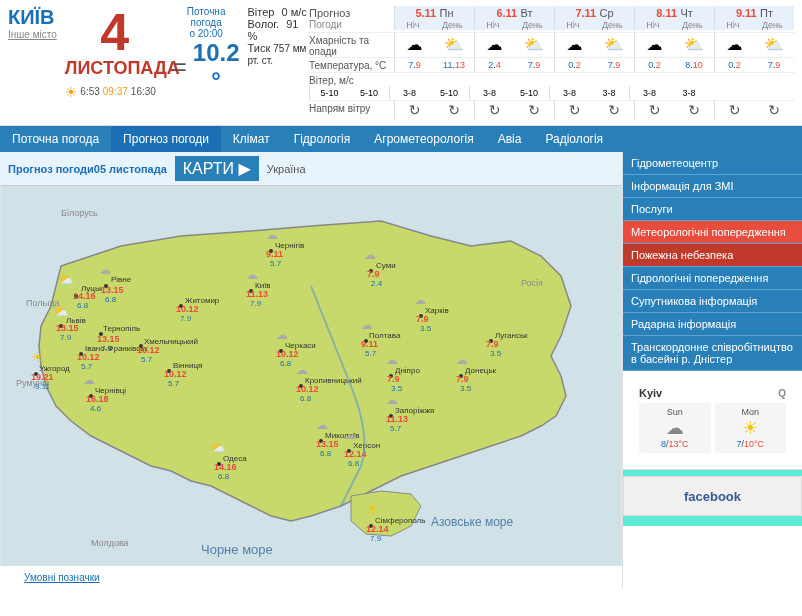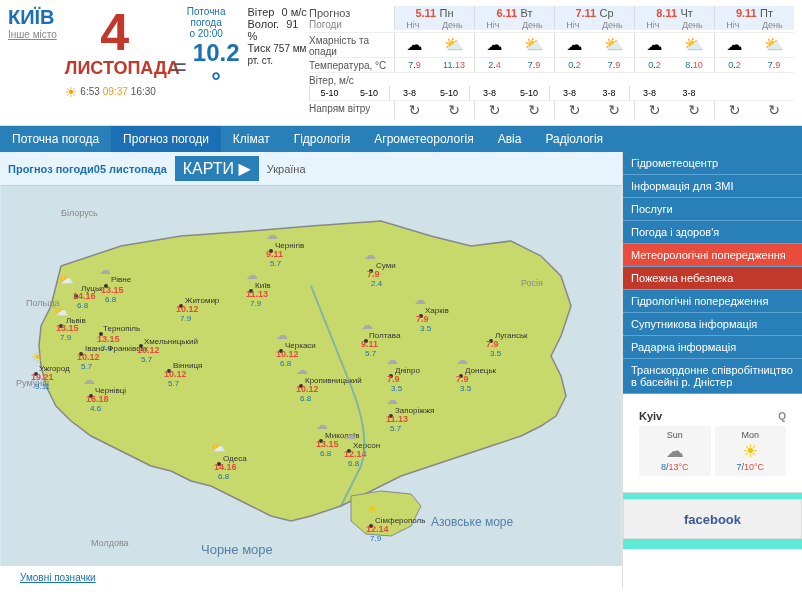--- a/index.html
+++ b/index.html
@@ -29,21 +29,21 @@
     .map-header { background: #e8f4fc; display: flex; align-items: center; padding: 4px 8px; border-bottom: 1px solid #ccc; }
     .map-header-text { font-size: 11px; color: #555; }
     .map-header-text span { color: #1a6fb5; font-weight: bold; }
     .map-btn { background: #2980b9; color: #fff; font-size: 16px; padding: 3px 8px; border: none; cursor: pointer; margin-left: 8px; text-align: right; }
     .ukraine-label { font-size: 11px; color: #555; margin-left: 8px; }
     .map-container { position: relative; height: 380px; background: #d4e8f5; overflow: hidden; }
 
     
     .ukraine-svg { position: absolute; top: 0; left: 0; width: 100%; height: 100%; }
 
-    .map-footer { padding: 4px 8px; margin-left: 12px; }
+    .map-footer { padding: 4px 24px; }
     .map-footer a { font-size: 10px; color: #1a6fb5; text-decoration: underline; cursor: pointer; }
 
     
     .sidebar { width: 180px; border-left: 1px solid #ddd; }
     .sidebar-link { display: block; padding: 5px 8px; font-size: 11px; color: #fff; background: #2980b9; border-bottom: 1px solid #5ba4d4; cursor: pointer; text-decoration: none; }
     .sidebar-link.red { background: #e74c3c; }
     .sidebar-link.dark-red { background: #c0392b; }
 
     .kyiv-widget { padding: 16px; background: #fff; border-bottom: 1px solid #ddd; }
     .kyiv-widget-header { display: flex; justify-content: space-between; align-items: center; font-size: 11px; font-weight: bold; color: #333; }
@@ -394,21 +394,20 @@
     <div class="map-footer">
       <a>Умовні позначки</a>
     </div>
   </div>
 
   <div class="sidebar">
     <div id="sidebar-links">
         <a class="sidebar-link ">Гідрометеоцентр</a>
         <a class="sidebar-link ">Інформація для ЗМІ</a>
         <a class="sidebar-link ">Послуги</a>
-        <a class="sidebar-link ">Погода і здоров'я</a>
         <a class="sidebar-link red">Метеорологічні попередження</a>
         <a class="sidebar-link dark-red">Пожежна небезпека</a>
         <a class="sidebar-link ">Гідрологічні попередження</a>
         <a class="sidebar-link ">Супутникова інформація</a>
         <a class="sidebar-link ">Радарна інформація</a>
         <a class="sidebar-link ">Транскордонне співробітництво в басейні р. Дністер</a>
       </div>
 
     <div class="kyiv-widget">
       <div class="kyiv-widget-header">

